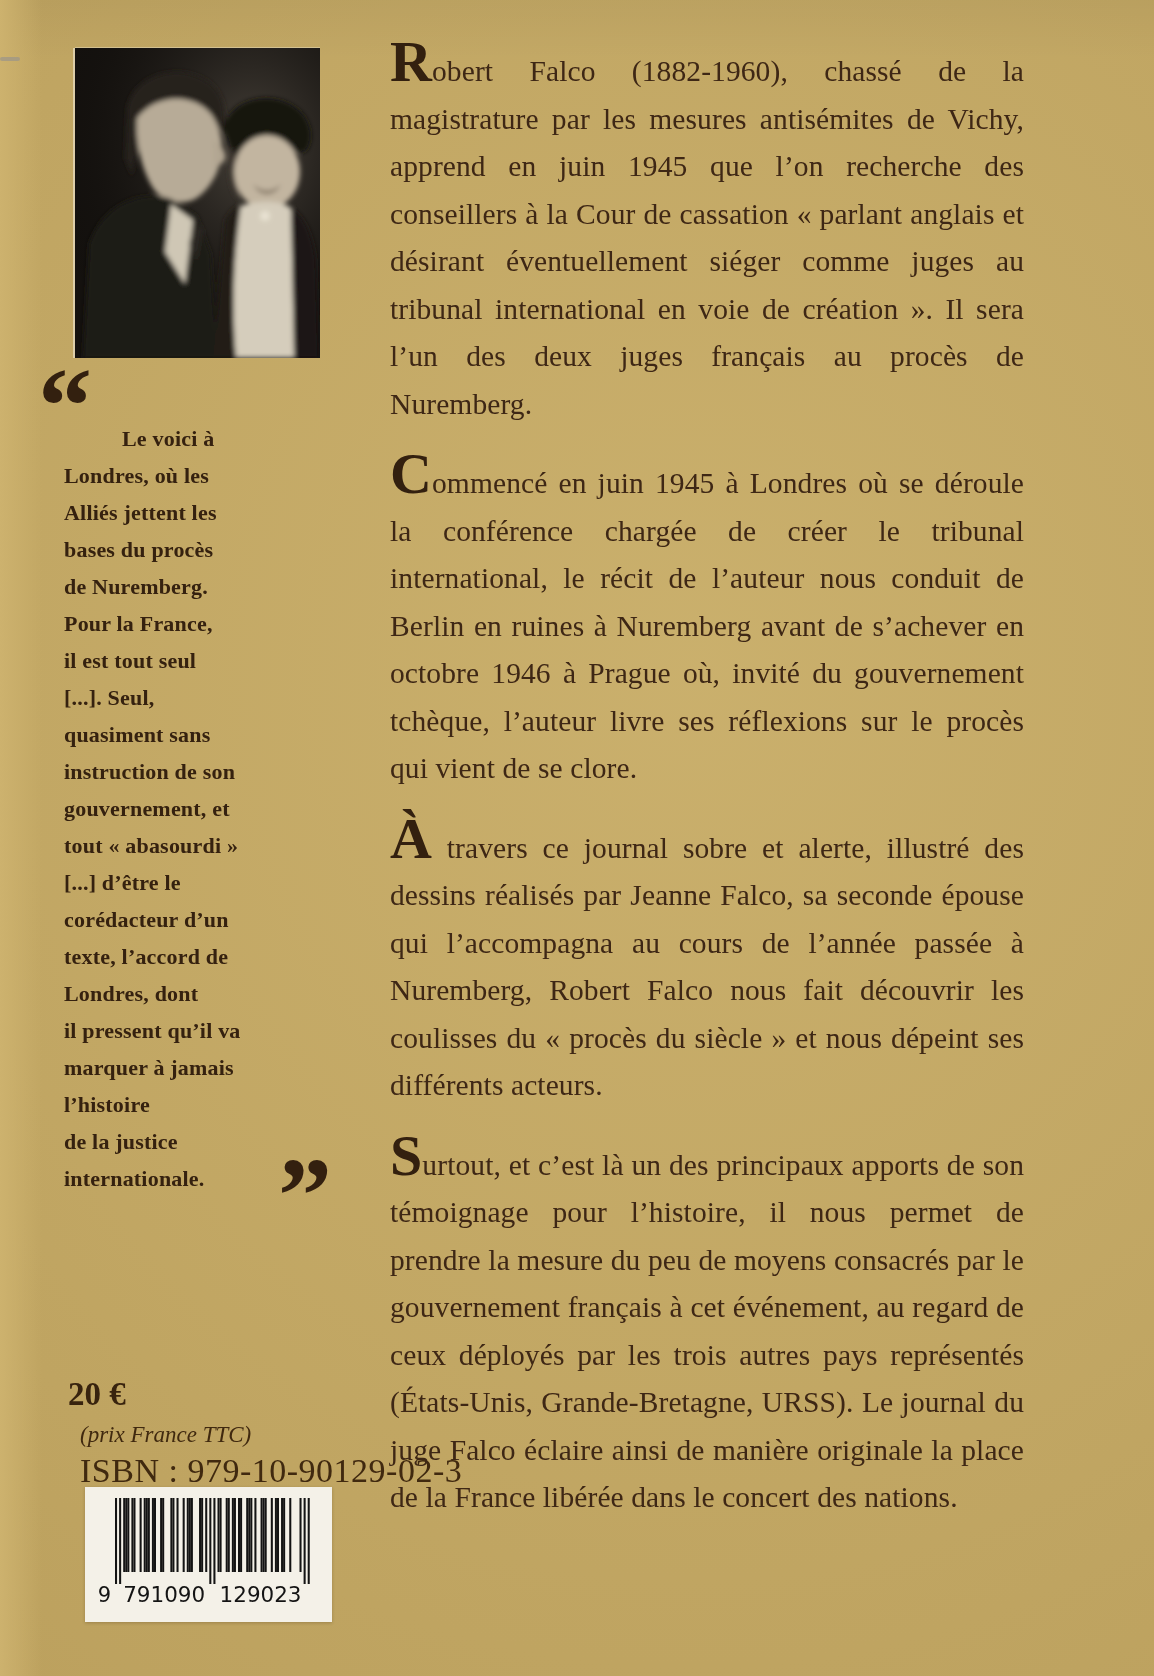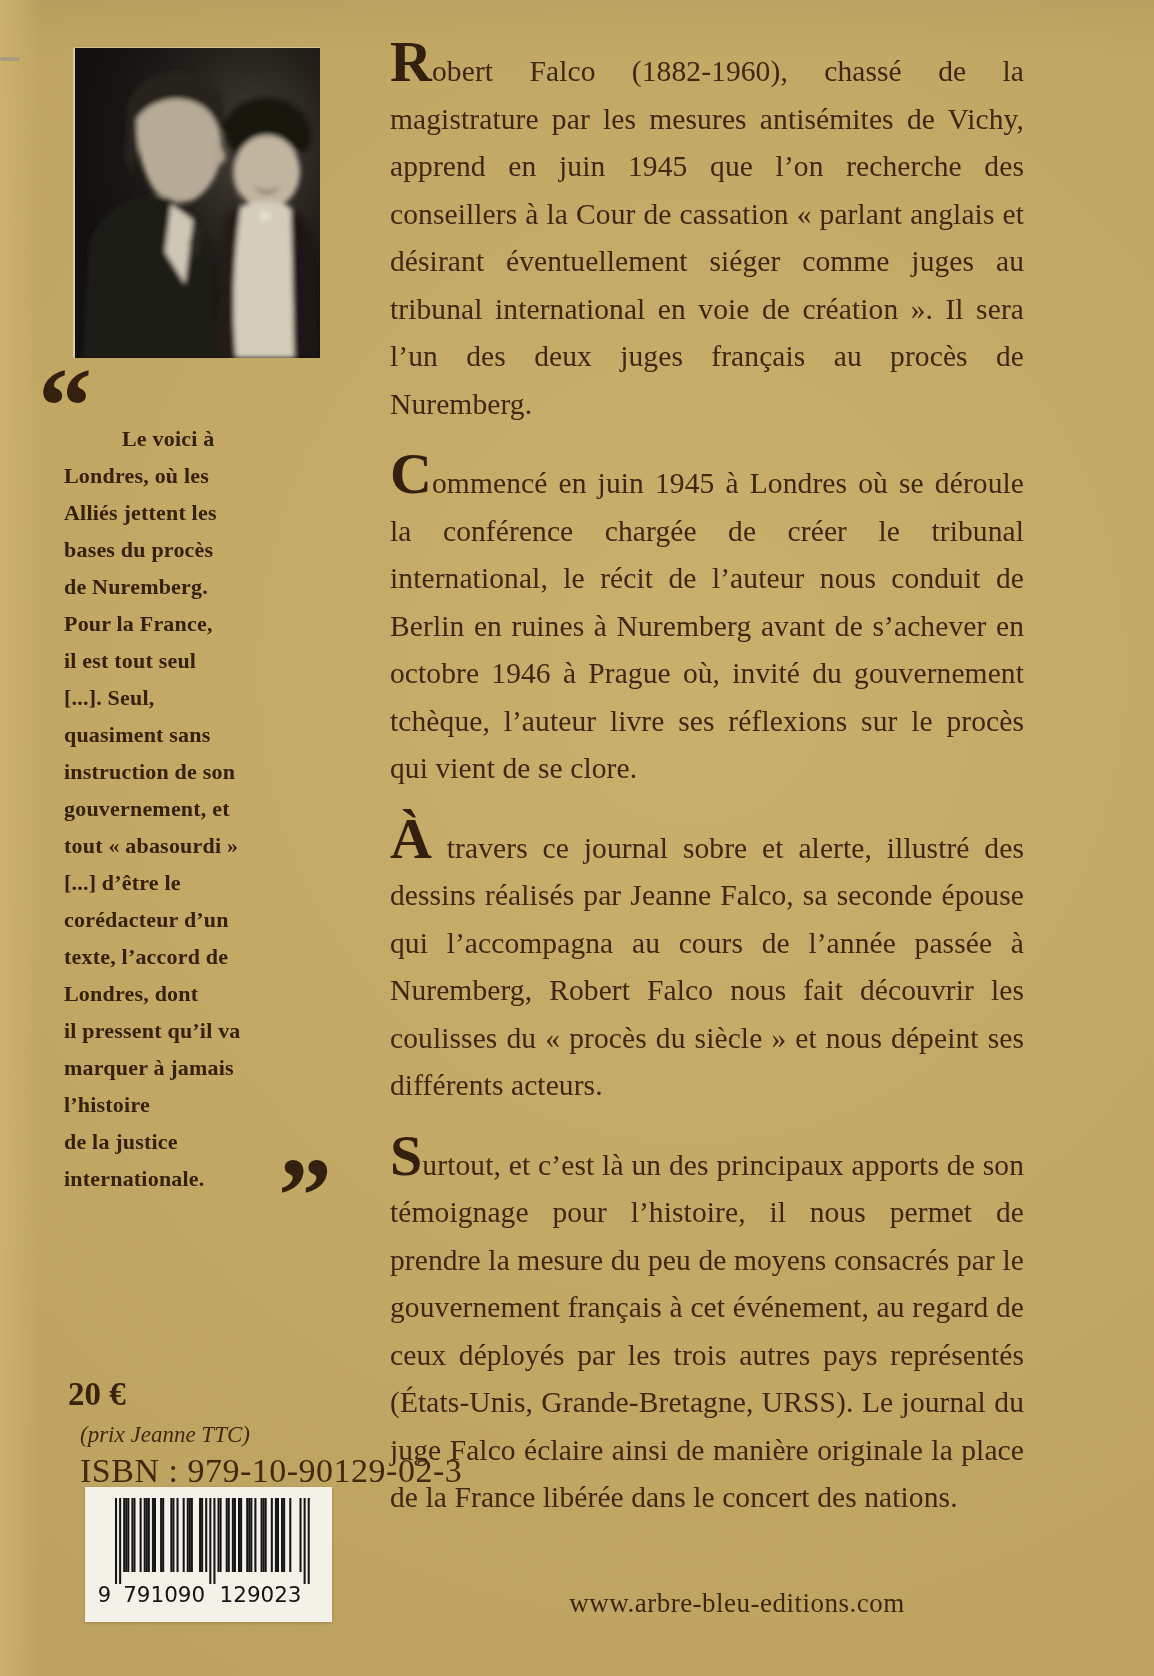--- a/index.html
+++ b/index.html
@@ -102,21 +102,21 @@
 Londres, dont
 il pressent qu’il va
 marquer à jamais
 l’histoire
 de la justice
 internationale.</div>
   <div class="quote-close">”</div>
 
 
   <div class="price">20 €</div>
-  <div class="price-note">(prix Jeanne TTC)</div>
+  <div class="price-note">(prix France TTC)</div>
   <div class="isbn">ISBN : 979-10-90129-02-3</div>
 
   <div class="barcode-label">
     <svg id="barcode-svg" width="224" height="114" viewBox="0 0 224 114">
         <rect x="18.00" y="2" width="2.05" height="86" fill="#141414"></rect>
         <rect x="22.10" y="2" width="2.05" height="86" fill="#141414"></rect>
         <rect x="26.20" y="2" width="2.05" height="74" fill="#141414"></rect>
         <rect x="28.25" y="2" width="2.05" height="74" fill="#141414"></rect>
         <rect x="30.30" y="2" width="2.05" height="74" fill="#141414"></rect>
         <rect x="34.40" y="2" width="2.05" height="74" fill="#141414"></rect>
@@ -171,15 +171,14 @@
       </svg>
   </div>
 
   <div class="right-col">
     <p><span class="cap">R</span><span>obert Falco (1882-1960), chassé de la magistrature par les mesures antisémites de Vichy, apprend en juin 1945 que l’on recherche des conseillers à la Cour de cassation « parlant anglais et désirant éventuellement siéger comme juges au tribunal international en voie de création ». Il sera l’un des deux juges français au procès de Nuremberg.</span></p>
     <p><span class="cap">C</span><span>ommencé en juin 1945 à Londres où se déroule la conférence chargée de créer le tribunal international, le récit de l’auteur nous conduit de Berlin en ruines à Nuremberg avant de s’achever en octobre 1946 à Prague où, invité du gouvernement tchèque, l’auteur livre ses réflexions sur le procès qui vient de se clore.</span></p>
     <p><span class="cap">À</span><span> travers ce journal sobre et alerte, illustré des dessins réalisés par Jeanne Falco, sa seconde épouse qui l’accompagna au cours de l’année passée à Nuremberg, Robert Falco nous fait découvrir les coulisses du « procès du siècle » et nous dépeint ses différents acteurs.</span></p>
     <p><span class="cap">S</span><span>urtout, et c’est là un des principaux apports de son témoignage pour l’histoire, il nous permet de prendre la mesure du peu de moyens consacrés par le gouvernement français à cet événement, au regard de ceux déployés par les trois autres pays représentés (États-Unis, Grande-Bretagne, URSS). Le journal du juge Falco éclaire ainsi de manière originale la place de la France libérée dans le concert des nations.</span></p>
   </div>
 
-  <div class="website">www.arbre-bleu-editions.com</div>
 
 </div>
 
 </body></html>

